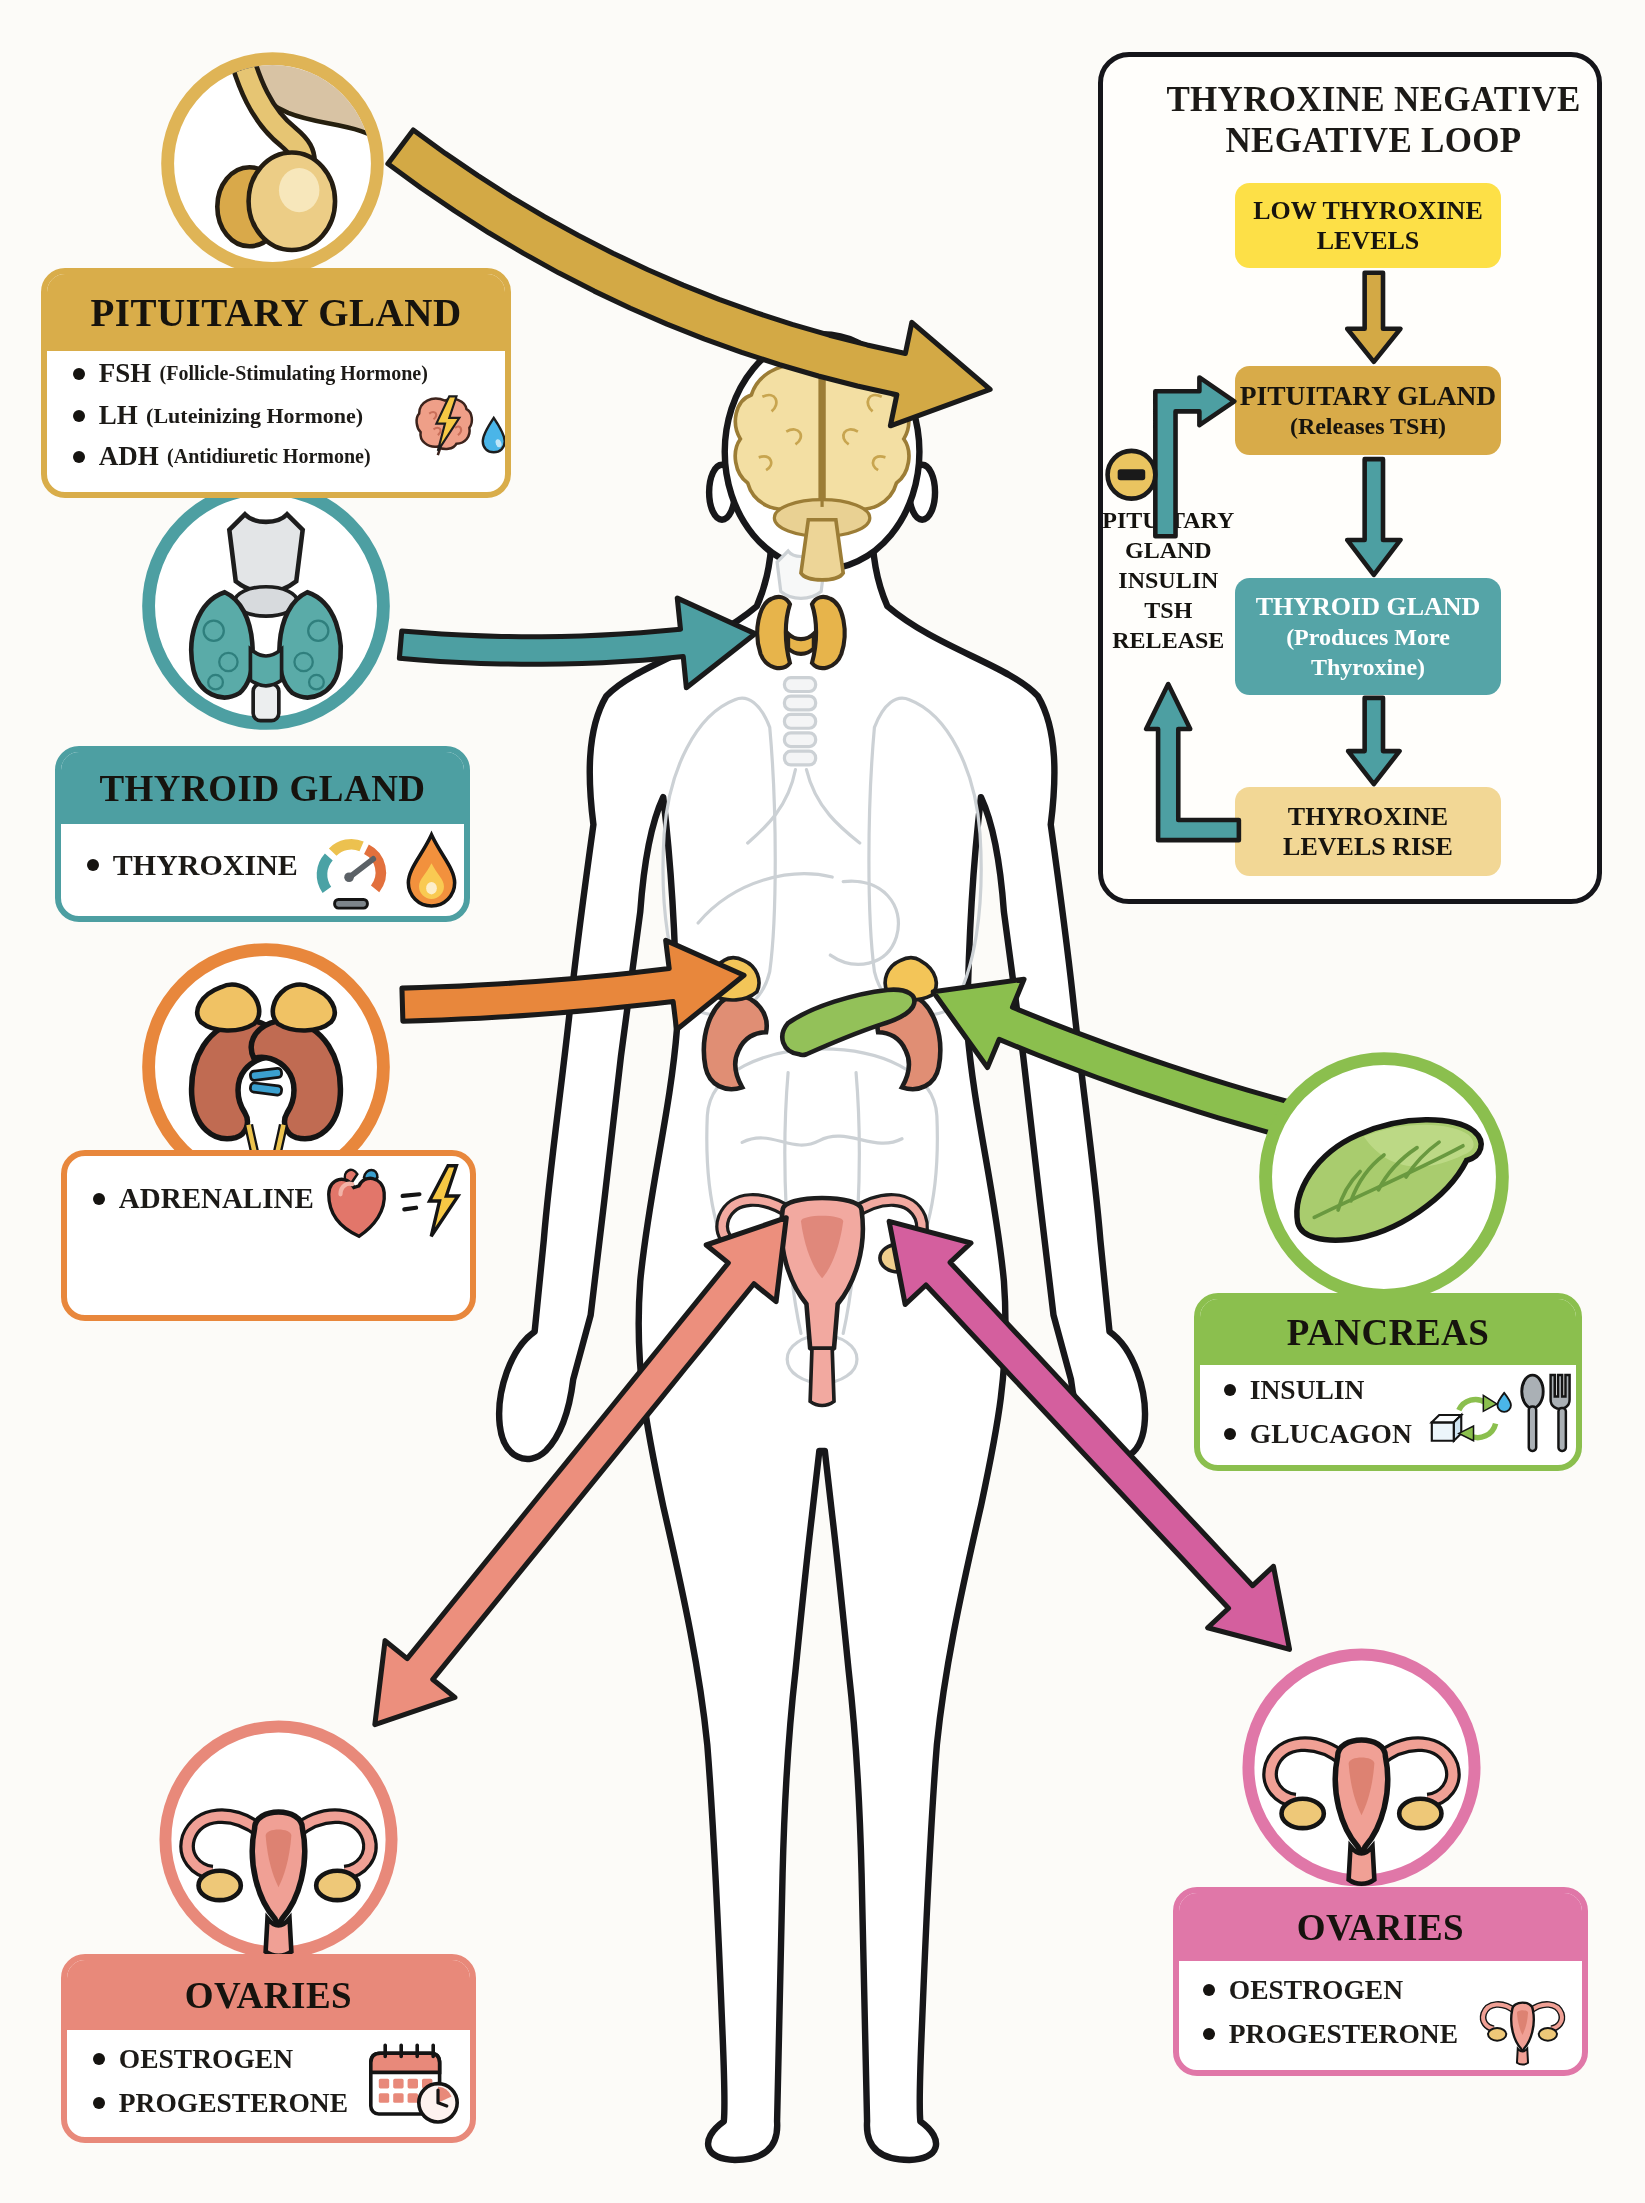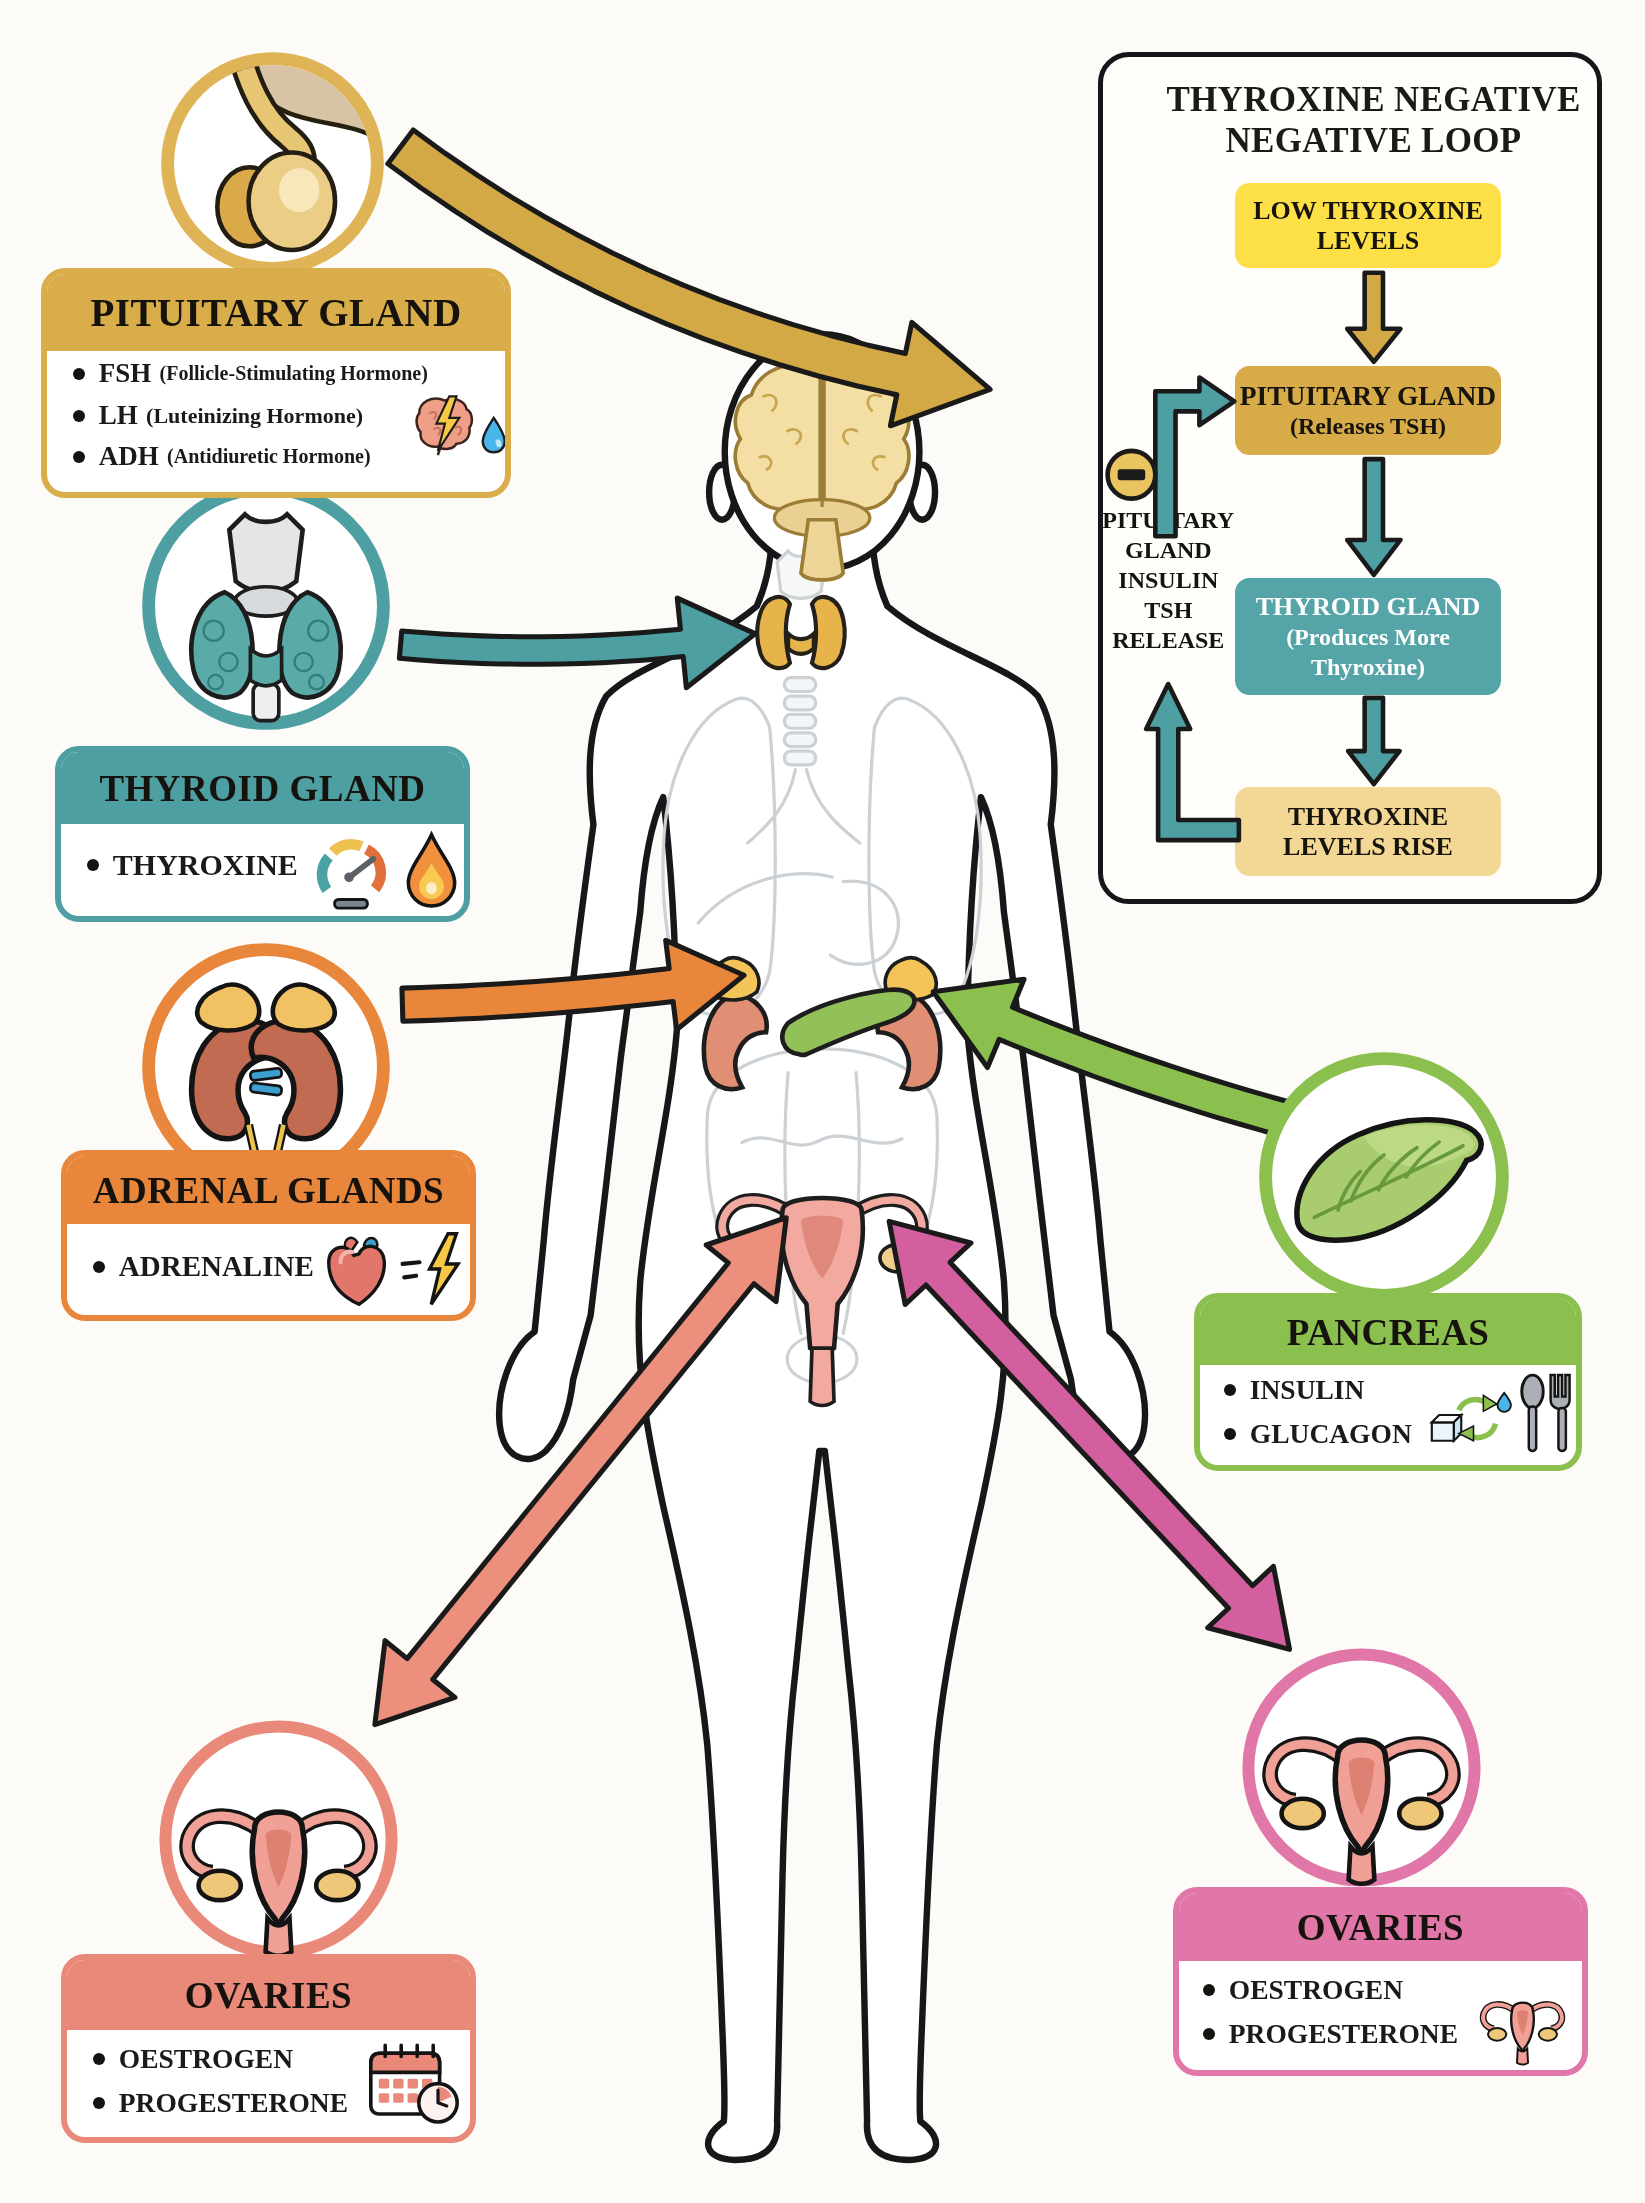--- a/index.html
+++ b/index.html
@@ -252,21 +252,20 @@
       </svg>
       <svg class="abs" style="left:342px;top:4.6px" width="57" height="81" viewBox="0 0 64 86">
         <path d="M32,4 C22,26 6,42 6,58 A26,26 0 0 0 58,58 C58,42 42,26 32,4 Z" fill="#f2913d" stroke="#141414" stroke-width="4"></path>
         <path d="M32,36 C26,48 18,54 18,62 A14,14 0 0 0 46,62 C46,54 38,48 32,36 Z" fill="#f9ca52"></path>
         <ellipse cx="32" cy="64" rx="6" ry="7" fill="#fdeec9"></ellipse>
       </svg>
     </div>
   </div>
 
   <div class="panel" style="left:61px;top:1150px;width:415px;height:171px;border-color:#e8873c">
-    <div class="phead" style="height:68px;font-size:37px;background:#e8873c">ADRENAL GLANDS</div>
     <div class="pbody" style="height:90px">
       <div class="item" style="left:26px;top:26px;font-size:29px">
         <span class="dot"></span>
         <span class="abbr">ADRENALINE</span>
       </div>
       <svg class="abs" style="left:255px;top:1.8px" width="147" height="86" viewBox="0 0 175 100">
         <g>
           <path d="M50,22 C52,10 66,10 66,22 L58,30 Z" fill="#3ba0cf" stroke="#141414" stroke-width="3"></path>
           <path d="M28,26 C24,14 36,8 42,18 L34,30 Z" fill="#e2766a" stroke="#141414" stroke-width="3"></path>
           <path d="M38,34 C30,18 8,22 8,42 C8,66 22,82 44,92 C62,80 76,62 74,40 C72,20 50,18 44,32 Z" fill="#e2766a" stroke="#141414" stroke-width="4"></path>

